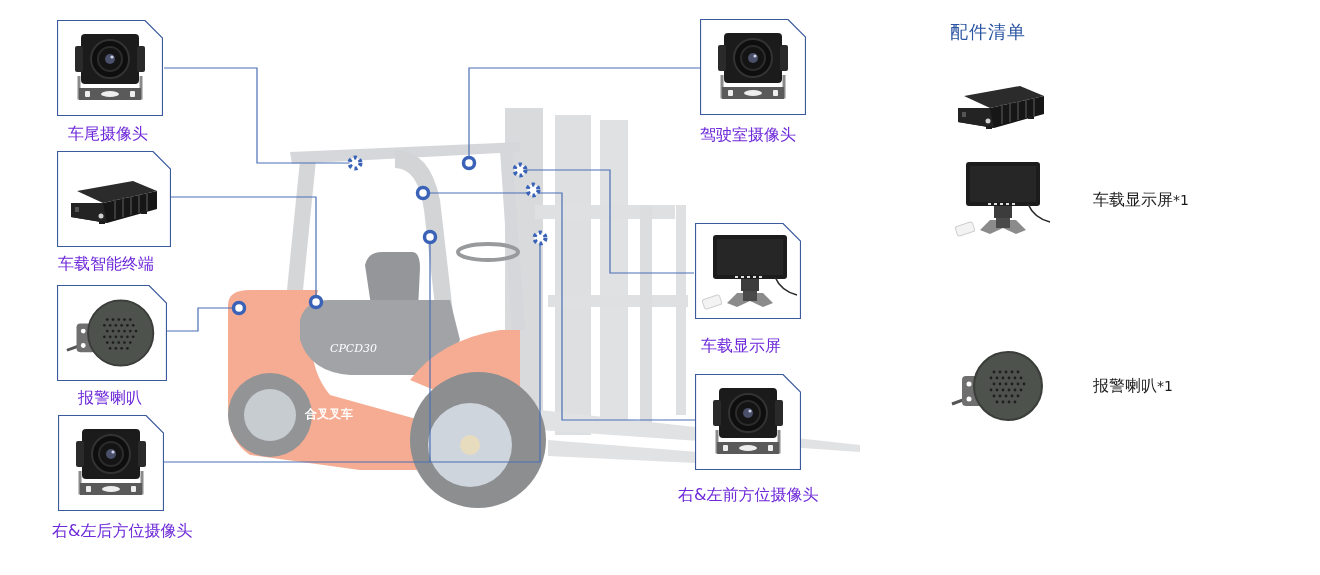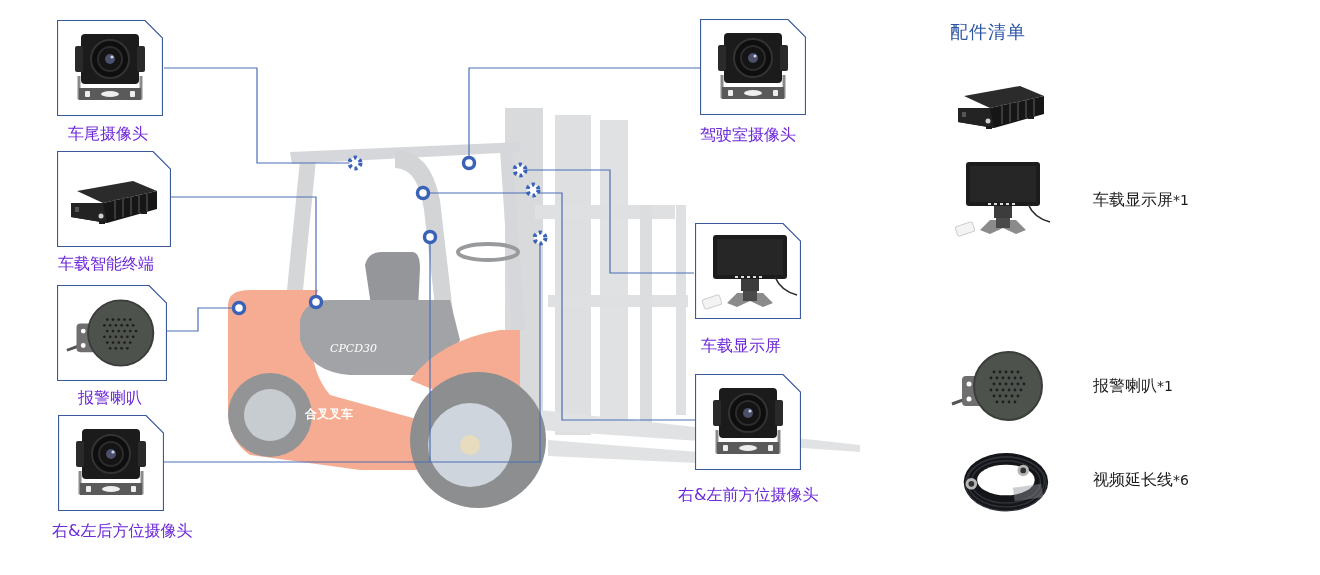--- a/index.html
+++ b/index.html
@@ -290,20 +290,14 @@
   </div>
 
 
   <div class="acc-item" style="top:346px;">
     <svg class="pic" viewBox="0 0 100 80">
         <use href="#sym-speaker"></use>
       </svg>
     <div class="txt"><span>报警喇叭</span><span class="qty">*1</span></div>
   </div>
 
-  <div class="acc-item" style="top:440px;">
-    <svg class="pic" viewBox="0 0 100 80" style="left:6px; width:96px;">
-        <use href="#sym-cable"></use>
-      </svg>
-    <div class="txt"><span>视频延长线</span><span class="qty">*6</span></div>
-  </div>
 
 </div>
 
 </body></html>

